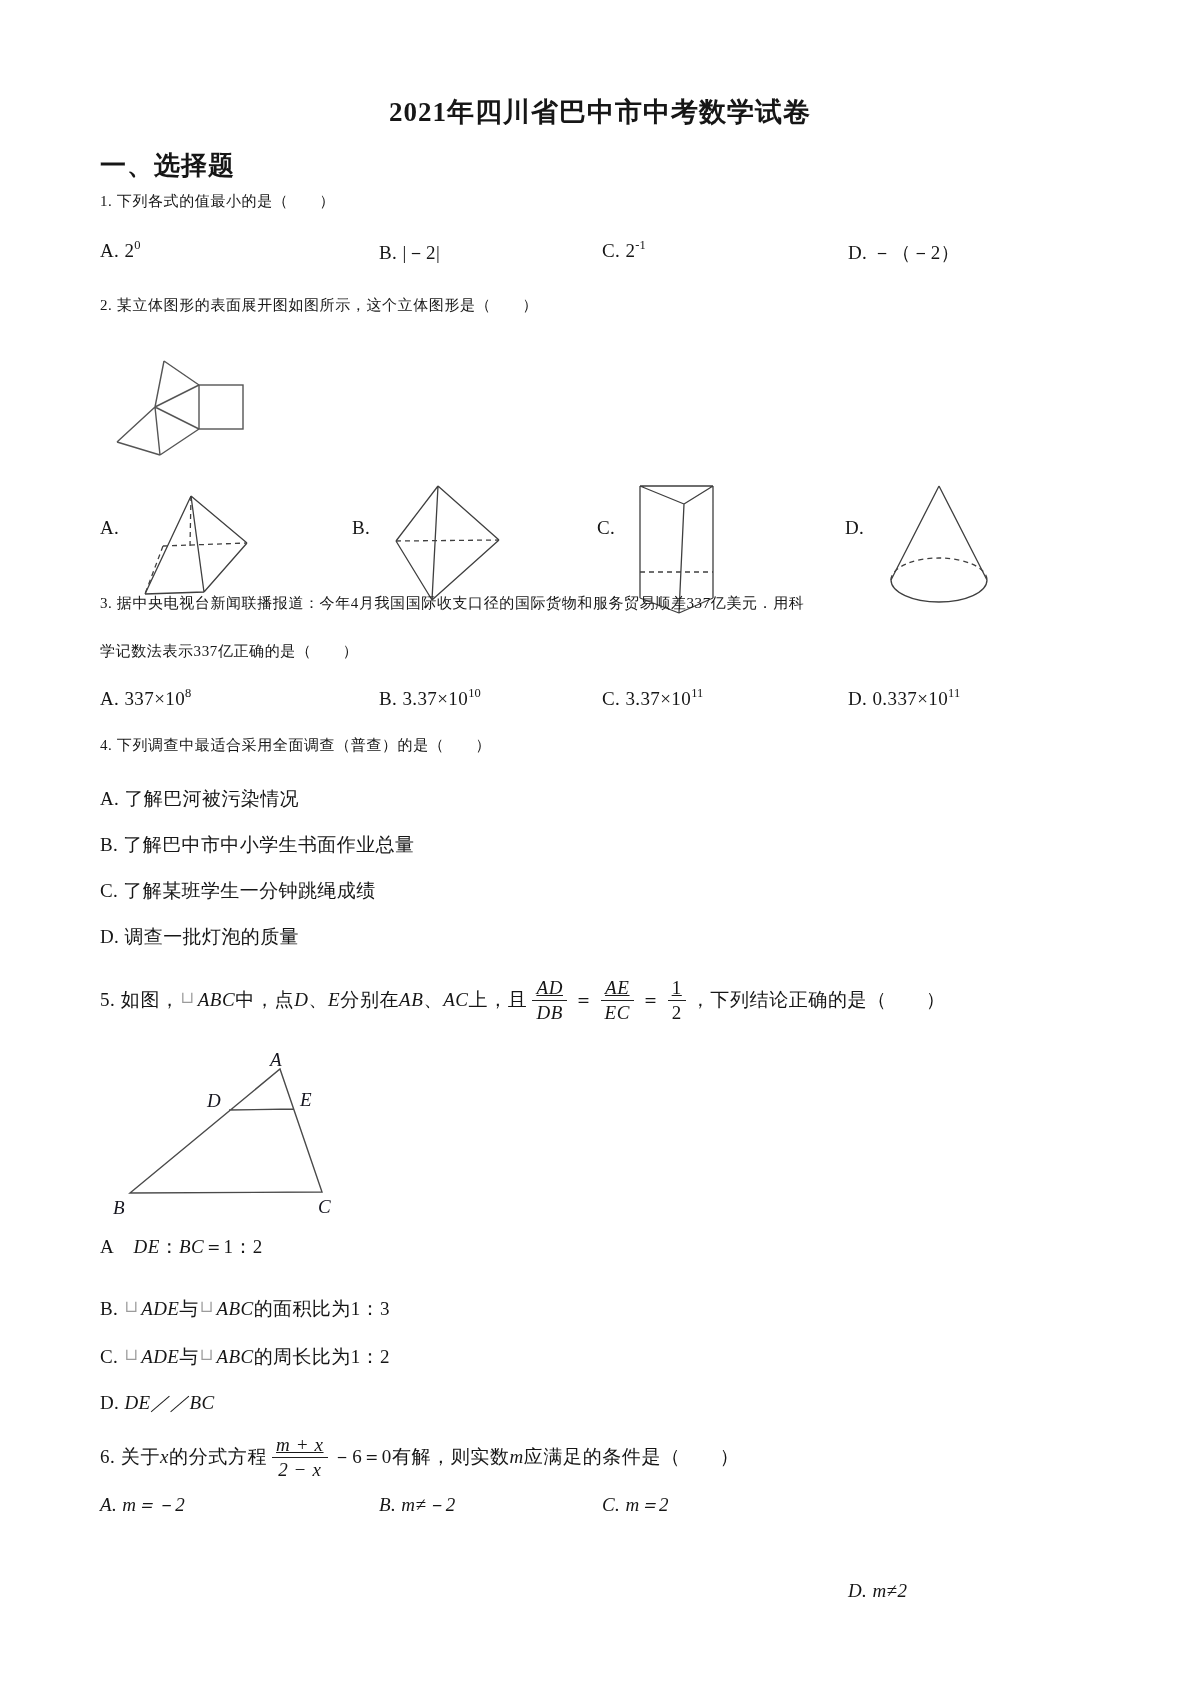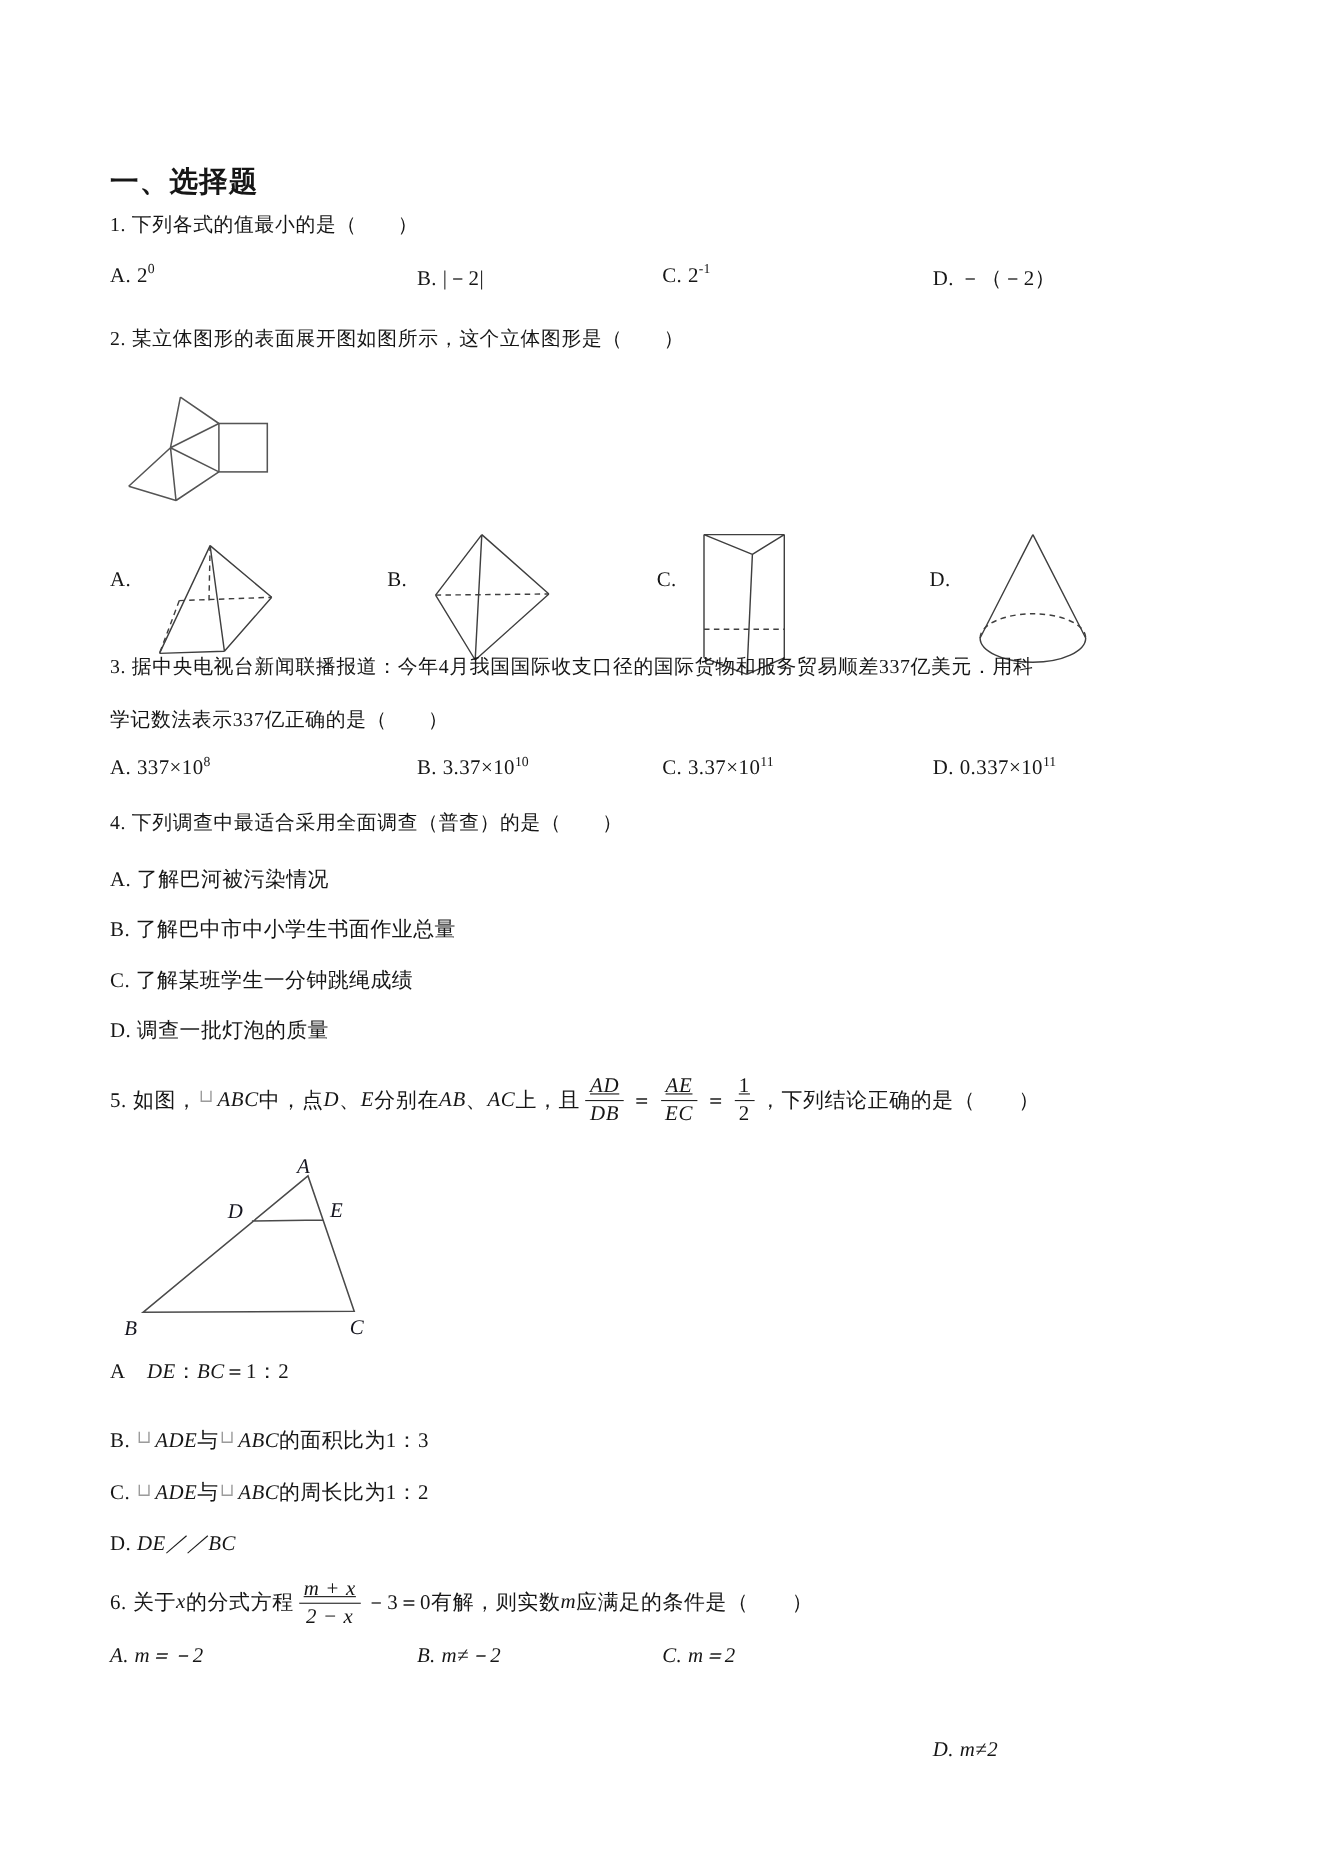--- a/index.html
+++ b/index.html
@@ -3,40 +3,41 @@
 <meta charset="utf-8">
 <style>
   html,body{margin:0;padding:0;background:#e8e8e8;}
   .page{
     position:relative;width:1200px;height:1698px;margin:0 auto;background:#ffffff;
     font-family:"Liberation Serif","DejaVu Serif",serif;color:#161616;overflow:hidden;
   }
   .abs{position:absolute;}
   .title{left:0;right:0;top:94px;text-align:center;font-size:27px;font-weight:700;letter-spacing:1px;}
   .section{left:100px;top:148px;font-size:26px;font-weight:700;letter-spacing:1px;}
-  .stem{left:100px;font-size:18px;letter-spacing:.6px;white-space:nowrap;}
+  .stem{left:100px;font-size:15px;letter-spacing:.6px;white-space:nowrap;}
   .opt{font-size:19px;letter-spacing:.4px;white-space:nowrap;}
   .col-a{left:100px;} .col-b{left:355px;margin-left:24px;} .col-c{left:602px;} .col-d{left:848px;}
   .sup{font-size:12.5px;position:relative;top:-8px;letter-spacing:0;}
   .it{font-style:italic;}
   .box{color:#9b9b9b;font-size:16px;margin:0 3px 0 1px;position:relative;top:-3px;}
   .mrow{display:flex;align-items:center;font-size:19px;letter-spacing:.6px;white-space:nowrap;}
   .frac{display:inline-block;text-align:center;vertical-align:middle;margin:0 5px;line-height:1.15;}
   .frac .num{display:block;padding:0 4px 1px;border-bottom:1.4px solid #222;text-decoration:underline;}
   .frac .den{display:block;padding:1px 4px 0;}
   .fi{font-style:italic;}
   .eq{margin:0 2px;}
   svg{display:block;}
   .shape-label{font-size:19px;letter-spacing:.4px;}
 </style>
 </head>
 <body>
 
 <div class="page">
 
+  <div class="abs title">2021年四川省巴中市中考数学试卷</div>
   <div class="abs section">一、选择题</div>
 
   <div class="abs stem" style="top:192px">1. 下列各式的值最小的是（　　）</div>
   <div class="abs opt col-a" style="top:240px"><span>A.</span> <span>2</span><span class="sup">0</span></div>
   <div class="abs opt col-b" style="top:240px"><span>B.</span> <span>|－2|</span><span class="sup"></span></div>
   <div class="abs opt col-c" style="top:240px"><span>C.</span> <span>2</span><span class="sup">-1</span></div>
   <div class="abs opt col-d" style="top:240px"><span>D.</span> <span>－（－2）</span><span class="sup"></span></div>
 
   <div class="abs stem" style="top:296px">2. 某立体图形的表面展开图如图所示，这个立体图形是（　　）</div>
 
@@ -148,21 +149,21 @@
   </div>
 
   <div class="abs mrow" style="left:100px;top:1422px;height:70px">
     <span>6. 关于</span>
       <span class="it">x</span>
       <span>的分式方程</span>
     <span class="frac fi">
         <span class="num">m + x</span>
         <span class="den">2 − x</span>
       </span>
-    <span>－3＝0有解，则实数</span>
+    <span>－6＝0有解，则实数</span>
       <span class="it">m</span>
       <span>应满足的条件是（　　）</span>
   </div>
 
   <div class="abs opt it col-a" style="top:1492px"><span>A.</span> <span>m</span><span>＝－2</span></div>
   <div class="abs opt it col-b" style="top:1492px"><span>B.</span> <span>m</span><span>≠－2</span></div>
   <div class="abs opt it col-c" style="top:1492px"><span>C.</span> <span>m</span><span>＝2</span></div>
   <div class="abs opt it col-d" style="top:1580px"><span>D.</span> <span>m</span><span>≠2</span></div>
 
 </div>

